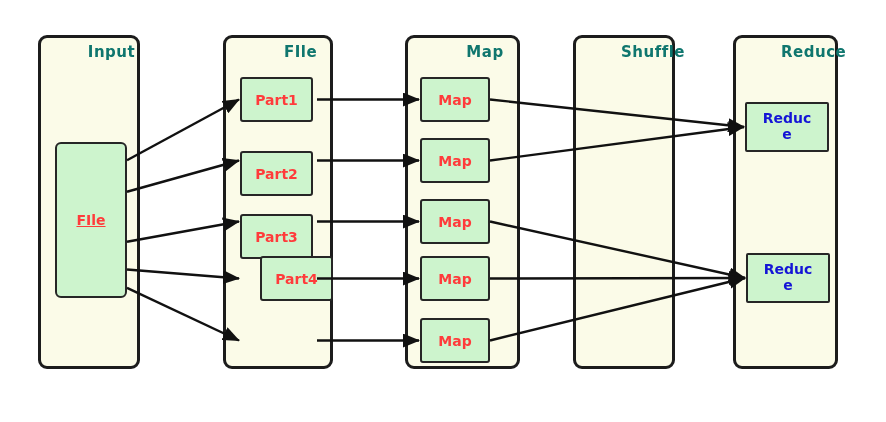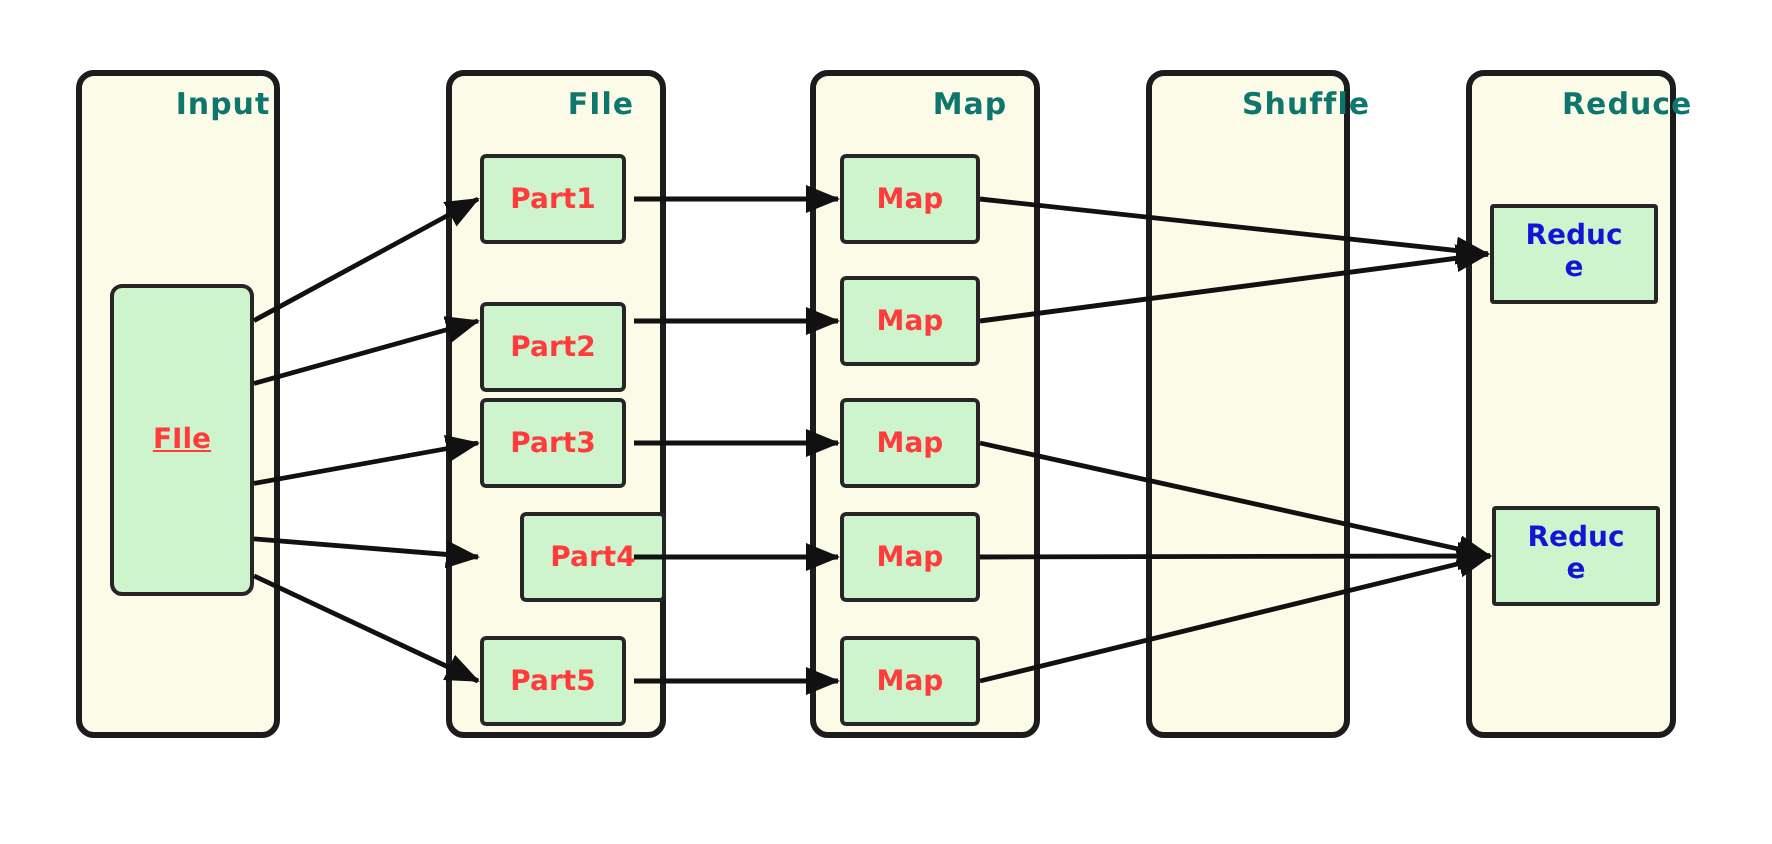--- a/index.html
+++ b/index.html
@@ -39,21 +39,21 @@
     border:2px solid #262626;
     box-sizing:border-box;
     display:flex;align-items:center;justify-content:center;
     font-weight:bold;
     font-size:14px;
     color:#ff3b3b;
     text-align:center;
   }
   #node-file{left:55px;top:142px;width:72px;height:156px;border-radius:6px;text-decoration:underline;}
   .part{left:240px;width:73px;height:45px;border-radius:3px;}
-  #node-part1{top:77px;} #node-part2{top:151px;} #node-part3{top:199px;}
+  #node-part1{top:77px;} #node-part2{top:151px;} #node-part3{top:214px;}
   #node-part4{top:256px;margin-left:20px;} #node-part5{top:318px;}
   .mapbox{left:420px;width:70px;height:45px;border-radius:3px;}
   #node-map1{top:77px;} #node-map2{top:138px;} #node-map3{top:199px;}
   #node-map4{top:256px;} #node-map5{top:318px;}
   .reducebox{left:745px;width:84px;height:50px;border-radius:2px;color:#1414d6;}
   #node-reduce1{top:102px;}
   #node-reduce2{top:253px;left:746px;}
   .reducebox .wrap{
     display:inline-block;width:50px;
     word-break:break-all;line-height:1.12;
@@ -97,23 +97,20 @@
   </div>
   <div class="node part" id="node-part2">
     <span>Part2</span>
   </div>
   <div class="node part" id="node-part3">
     <span>Part3</span>
   </div>
   <div class="node part" id="node-part4">
     <span>Part4</span>
   </div>
-  <div class="node part" id="node-part5">
-    <span>Part5</span>
-  </div>
 
   <div class="node mapbox" id="node-map1">
     <span>Map</span>
   </div>
   <div class="node mapbox" id="node-map2">
     <span>Map</span>
   </div>
   <div class="node mapbox" id="node-map3">
     <span>Map</span>
   </div>

